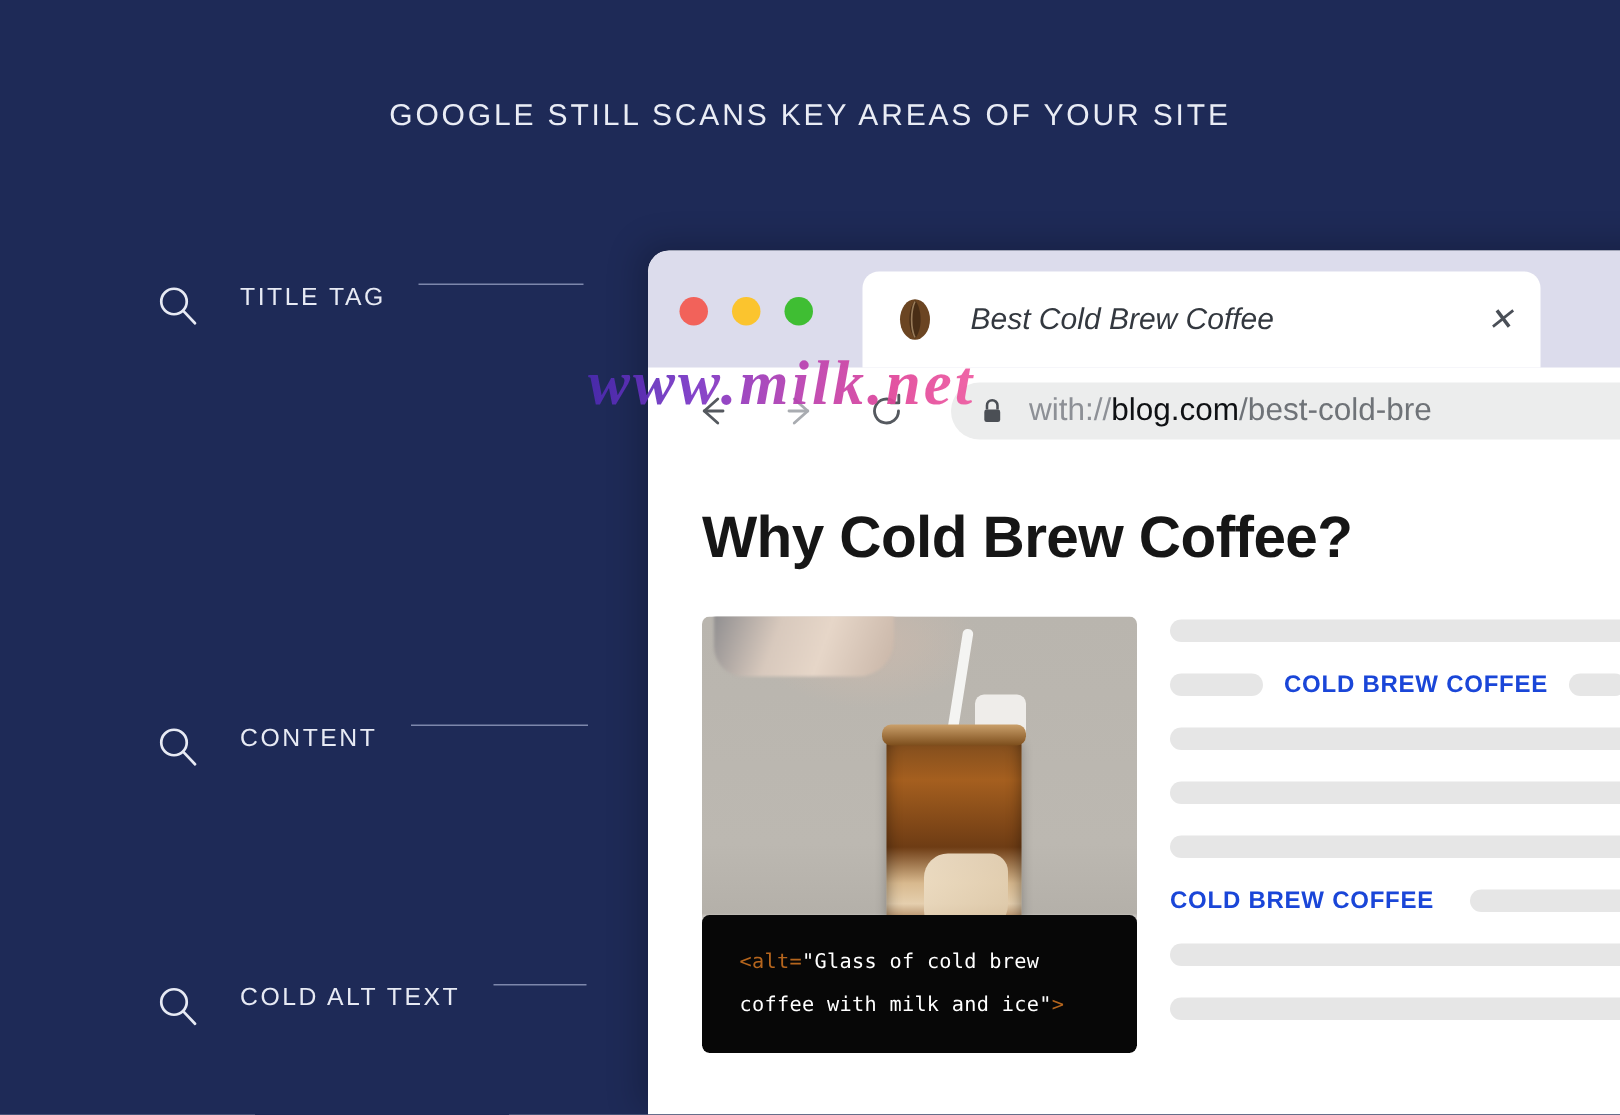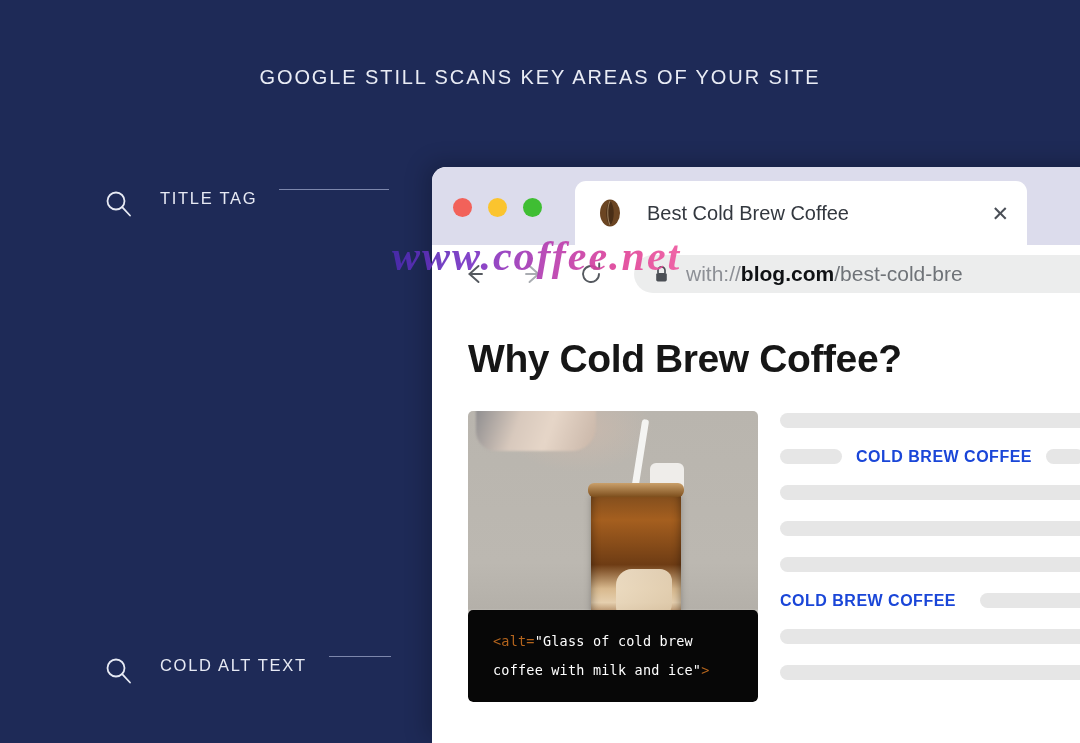--- a/index.html
+++ b/index.html
@@ -79,20 +79,21 @@
 
   #tab {
     position: absolute;
     left: 143px; top: 14px;
     width: 452px; height: 64px;
     background: #ffffff;
     border-radius: 11px 11px 0 0;
     display: flex;
     align-items: center;
     padding: 0 18px 0 22px;
+    font-style: italic;
   }
   #bean {
     width: 26px; height: 30px; flex: 0 0 26px;
   }
   #tab-title {
     margin-left: 24px;
     font-size: 20px;
     color: #33383f;
     white-space: nowrap;
     overflow: hidden;
@@ -131,21 +132,21 @@
     overflow: hidden;
   }
   #lock { width: 15px; height: 18px; flex: 0 0 15px; }
   #urltext {
     margin-left: 17px;
     font-size: 21px;
     white-space: nowrap;
     color: #202124;
   }
   #urltext .scheme { color: #8d9096; }
-  #urltext .host { color: #0f1114; font-weight: 700; }
+  #urltext .host { color: #0f1114; font-weight: 400; }
   #urltext .path { color: #6f7378; }
 
   
   #page {
     background: #fff;
     padding: 34px 0 0 36px;
     height: 440px;
   }
   #page-h1 {
     font-size: 39px;
@@ -296,20 +297,30 @@
       <svg viewBox="0 0 30 30" width="30" height="30">
           <circle cx="12" cy="12" r="8.5" fill="none" stroke="#e7eaf4" stroke-width="1.8"></circle>
           <line x1="18.2" y1="18.2" x2="26" y2="26.5" stroke="#e7eaf4" stroke-width="1.8" stroke-linecap="round"></line>
         </svg>
     </span>
     <span class="check-label">TITLE TAG</span>
     <span class="check-line" style="width:110px"></span>
   </div>
 
 
+  <div class="check-row" style="top:483px">
+    <span class="mag-icon">
+      <svg viewBox="0 0 30 30" width="30" height="30">
+          <circle cx="12" cy="12" r="8.5" fill="none" stroke="#e7eaf4" stroke-width="1.8"></circle>
+          <line x1="18.2" y1="18.2" x2="26" y2="26.5" stroke="#e7eaf4" stroke-width="1.8" stroke-linecap="round"></line>
+        </svg>
+    </span>
+    <span class="check-label">CONTENT</span>
+    <span class="check-line" style="width:118px"></span>
+  </div>
 
   <div class="check-row" style="top:656px">
     <span class="mag-icon">
       <svg viewBox="0 0 30 30" width="30" height="30">
           <circle cx="12" cy="12" r="8.5" fill="none" stroke="#e7eaf4" stroke-width="1.8"></circle>
           <line x1="18.2" y1="18.2" x2="26" y2="26.5" stroke="#e7eaf4" stroke-width="1.8" stroke-linecap="round"></line>
         </svg>
     </span>
     <span class="check-label">COLD ALT TEXT</span>
     <span class="check-line" style="width:62px"></span>
@@ -418,15 +429,15 @@
           </div>
           <div class="ph-row">
             <span class="ph" style="width:320px"></span>
           </div>
         </div>
 
       </div>
     </div>
   </div>
 
-  <div id="watermark">www.coffee.net</div>
+  <div id="watermark">www.milk.net</div>
 
 </div>
 
 </body></html>

